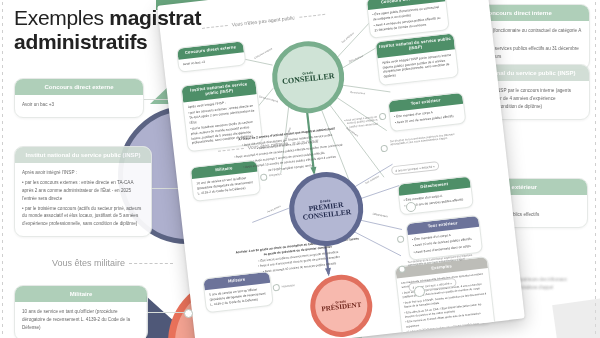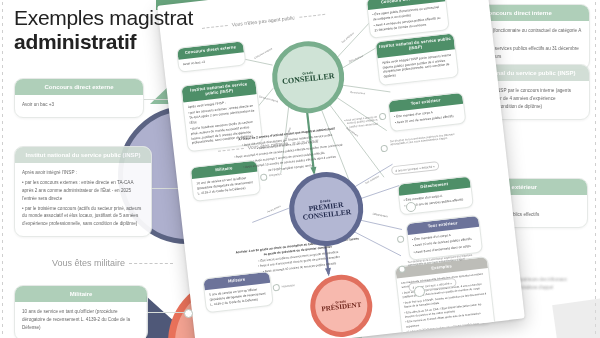--- a/index.html
+++ b/index.html
@@ -24,21 +24,21 @@
   .deco-dots{position:absolute;left:2px;top:2px;bottom:2px;width:1px;
       background:repeating-linear-gradient(to bottom,#cfcfcf 0 3px,transparent 3px 7px);}
   .deco-dots-r{position:absolute;right:4px;top:2px;bottom:2px;width:1px;
       background:repeating-linear-gradient(to bottom,#cfcfcf 0 3px,transparent 3px 7px);}
   .deco-grey-panel{position:absolute;left:556px;top:300px;width:70px;height:60px;
       background:#dcdcdc;transform:rotate(-8deg);opacity:.5;}
 
   
   .title{position:absolute;left:14px;top:6px;width:250px;line-height:1.12;z-index:6;}
   .title .l1{font-size:21px;font-weight:300;letter-spacing:-.3px;color:#222;}
-  .title .l1 b{font-weight:400;}
+  .title .l1 b{font-weight:700;}
   .title .l2{font-size:21px;font-weight:800;letter-spacing:-.3px;color:#222;}
 
   
   .card{position:absolute;background:#fff;border:1px solid #e2e6e3;border-radius:7px;
         box-shadow:0 1px 2px rgba(0,0,0,.05);overflow:hidden;z-index:5;}
   .card .hd{background:#a9cbb4;color:#fff;font-size:4.1px;font-weight:700;text-align:center;
             padding:3px 2px;letter-spacing:.2px;line-height:1.2;}
   .card.navy .hd{background:#6c739a;}
   .card.grey .hd{background:#bdbdb8;color:#fff;}
   .card .bd{padding:3px 4px;font-size:3.2px;line-height:1.5;color:#4a4a4a;}
@@ -114,21 +114,21 @@
   <div class="deco-green-bracket2"></div>
   <div class="deco-blue-circle"></div>
   <div class="deco-navy-wedge"></div>
   <div class="deco-coral-circle"></div>
   <div class="deco-green-bar"></div>
   <div class="deco-green-bar2"></div>
   <div class="deco-grey-panel"></div>
 
   <div class="title">
     <div class="l1"><span>Exemples </span><b>magistrat</b></div>
-    <div class="l2">administratif</div>
+    <div class="l2">administratifs</div>
   </div>
 
   <div class="ocard blur1" style="left:14px;top:78px;width:128px;">
     <div class="ohd">Concours direct externe</div>
     <div class="obd">
         <p>Avoir un bac +3</p>
       </div>
   </div>
   <div class="connector" style="left:140px;top:99px;width:62px;"></div>
 

